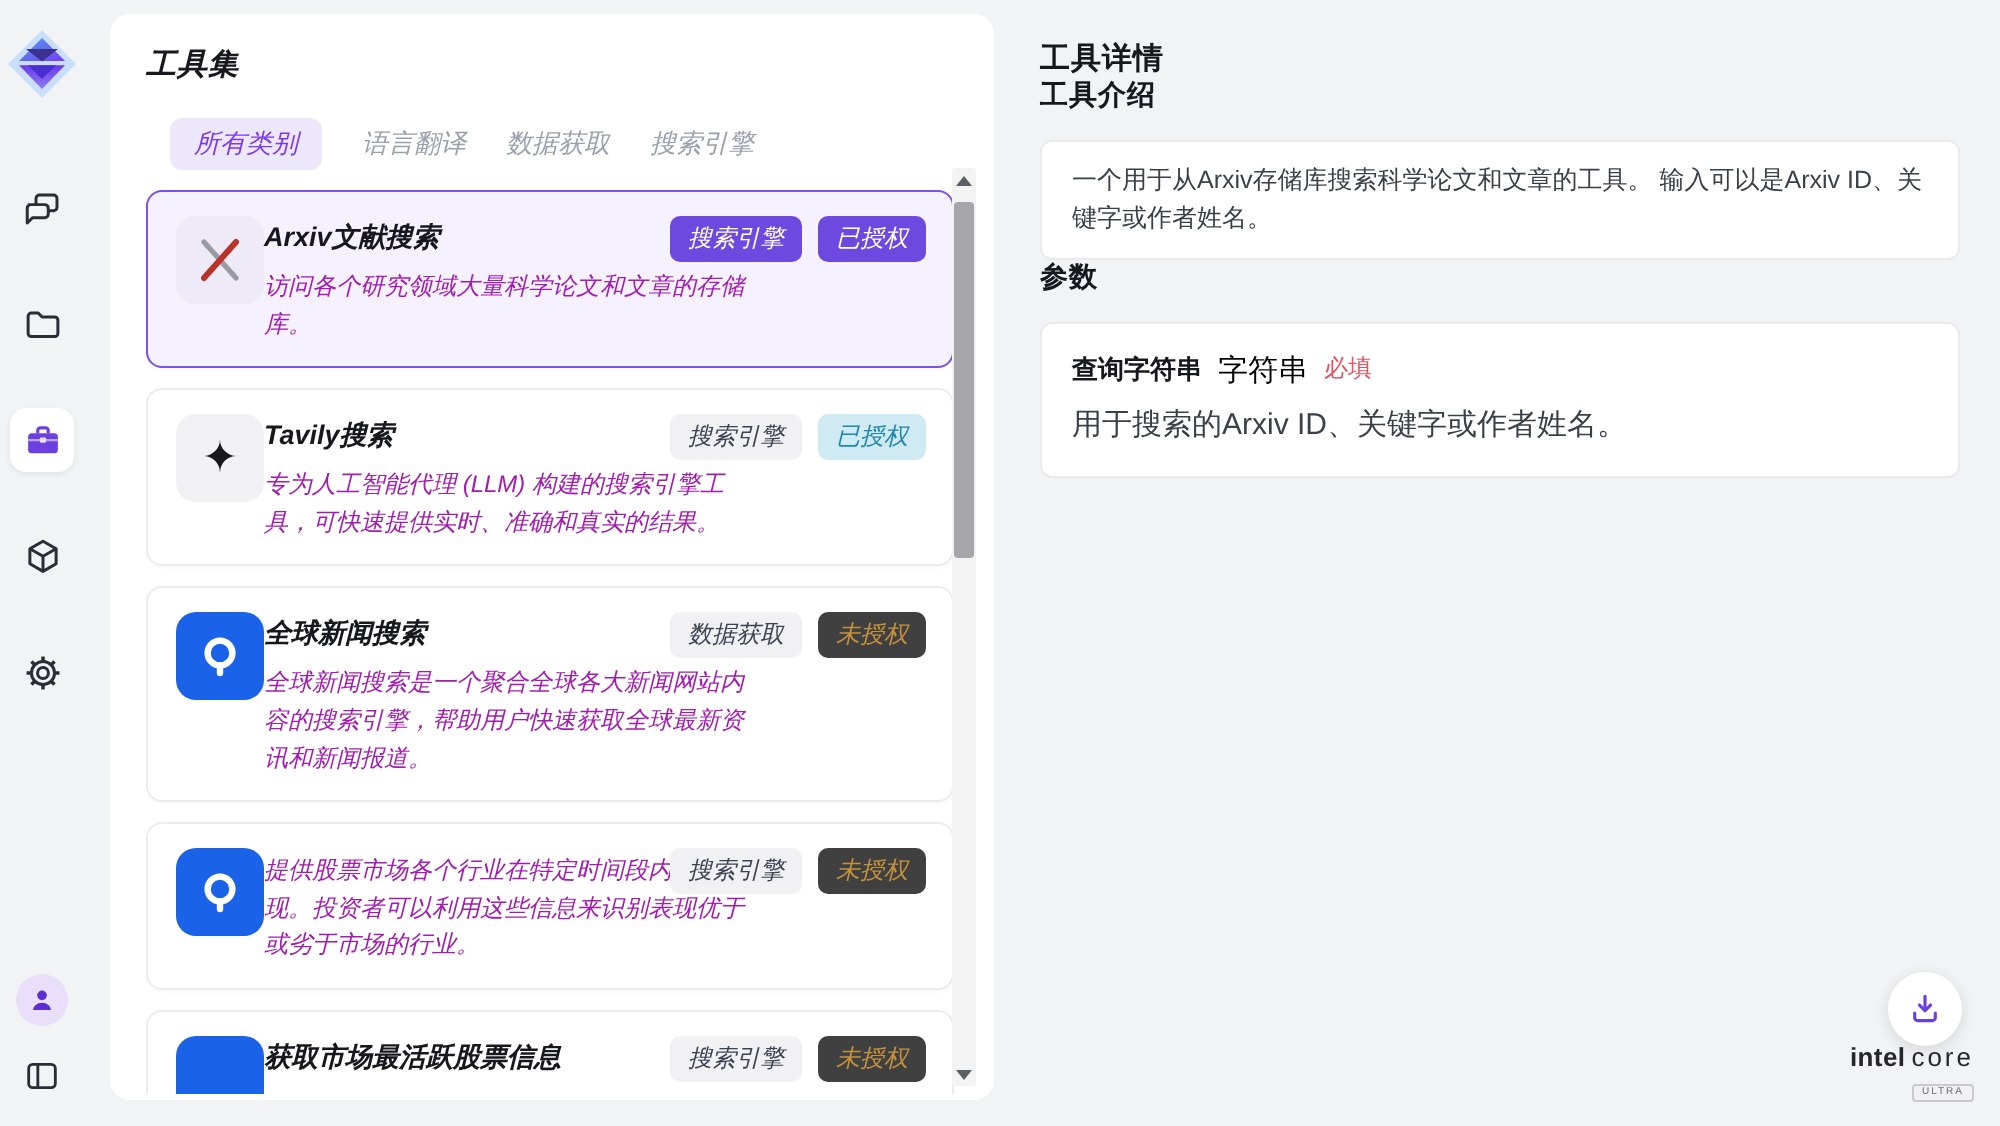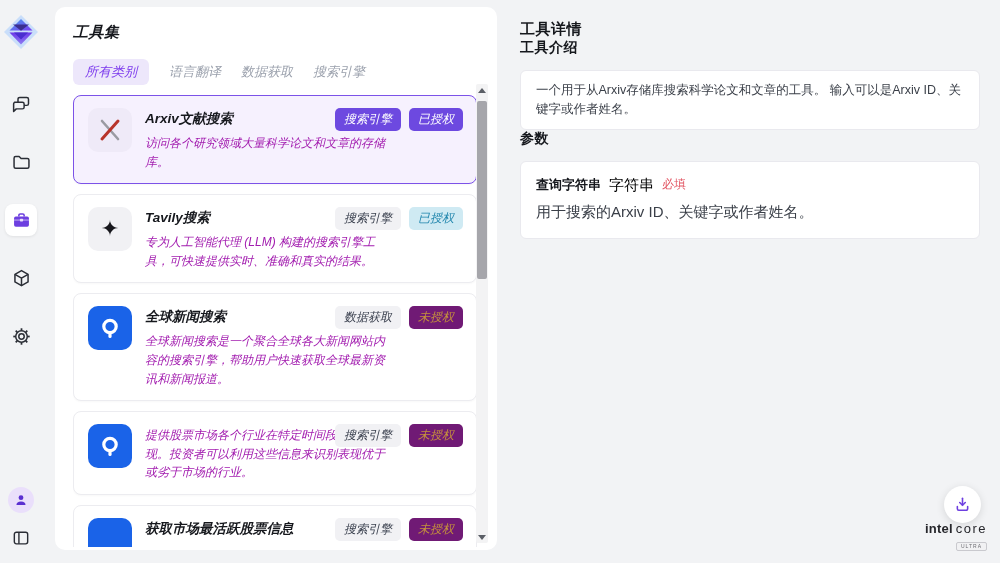--- a/index.html
+++ b/index.html
@@ -27,49 +27,49 @@
   .avatar-circle { width:26px; height:26px; border-radius:50%; background:#eadffb; display:flex; align-items:center; justify-content:center; }
 
   
   .tools-panel {
     position:absolute; left:55px; top:7px; width:442px; height:543px;
     background:#ffffff; border-radius:10px;
     padding:16px 0 0 18px;
     font-style:italic;
   }
   .panel-title { font-size:15px; font-weight:bold; color:#16181d; letter-spacing:.5px; }
-  .tabs { display:flex; align-items:center; gap:20px; margin-top:17px; }
+  .tabs { display:flex; align-items:center; gap:20px; margin-top:17px;margin-left:12px; }
   .tab { font-size:13px; color:#9aa0ac; cursor:pointer; padding:4px 0; white-space:nowrap; }
   .tab.active { background:#ede7fb; color:#7c3aed; padding:4px 12px; border-radius:6px; }
 
   .tool-list { margin-top:10px; width:404px; display:flex; flex-direction:column; gap:10px; height:452px; overflow:hidden; }
   .tool-card {
     position:relative; background:#ffffff; border:1px solid #ececf0; border-radius:8px;
     padding:12px 14px; cursor:pointer; flex:none;
     box-shadow:0 1px 2px rgba(20,20,40,.03);
   }
   .tool-card.selected { border:1.5px solid #7c52e8; background:#f6f1fe; }
-  .card-row { display:flex; gap:13px; }
+  .card-row { display:flex; }
   .icon-tile {
     width:44px; height:44px; border-radius:10px; flex:none;
     display:flex; align-items:center; justify-content:center;
   }
   .icon-tile.gray { background:#f1f1f4; }
   .icon-tile.blue { background:#1a63e8; }
   .tool-card.selected .icon-tile.gray { background:#efeaf8; }
   .tavily-star { font-size:22px; color:#17171c; line-height:1; }
   .card-texts { padding-top:2px; }
   .card-title { font-size:13.5px; font-weight:bold; color:#16181d; margin-bottom:6px; }
   .card-desc { font-size:12px; color:#a21caf; line-height:1.55; max-width:242px; }
   .badges { position:absolute; top:12px; right:13px; display:flex; gap:8px; }
   .badge { font-size:12px; padding:3px 9px; border-radius:5px; white-space:nowrap; }
   .badge.purple { background:#6d49e0; color:#ffffff; }
   .badge.gray   { background:#f1f1f4; color:#3c4250; }
   .badge.cyan   { background:#cfeaf3; color:#2186ad; }
-  .badge.yellow { background:#701a75; color:#c5923c; }
+  .badge.yellow { background:#404040; color:#c5923c; }
 
   
   .scrollbar {
     position:absolute; top:77px; bottom:7px; right:9px; width:12px;
     background:#f3f3f4; border-radius:2px;
   }
   .sb-arrow { position:absolute; left:0; width:12px; height:12px; display:flex; align-items:center; justify-content:center; cursor:pointer; }
   .sb-arrow.up { top:0; }
   .sb-arrow.down { bottom:0; }
   .tri-up { width:0; height:0; border-left:4px solid transparent; border-right:4px solid transparent; border-bottom:5px solid #5b5f66; }

